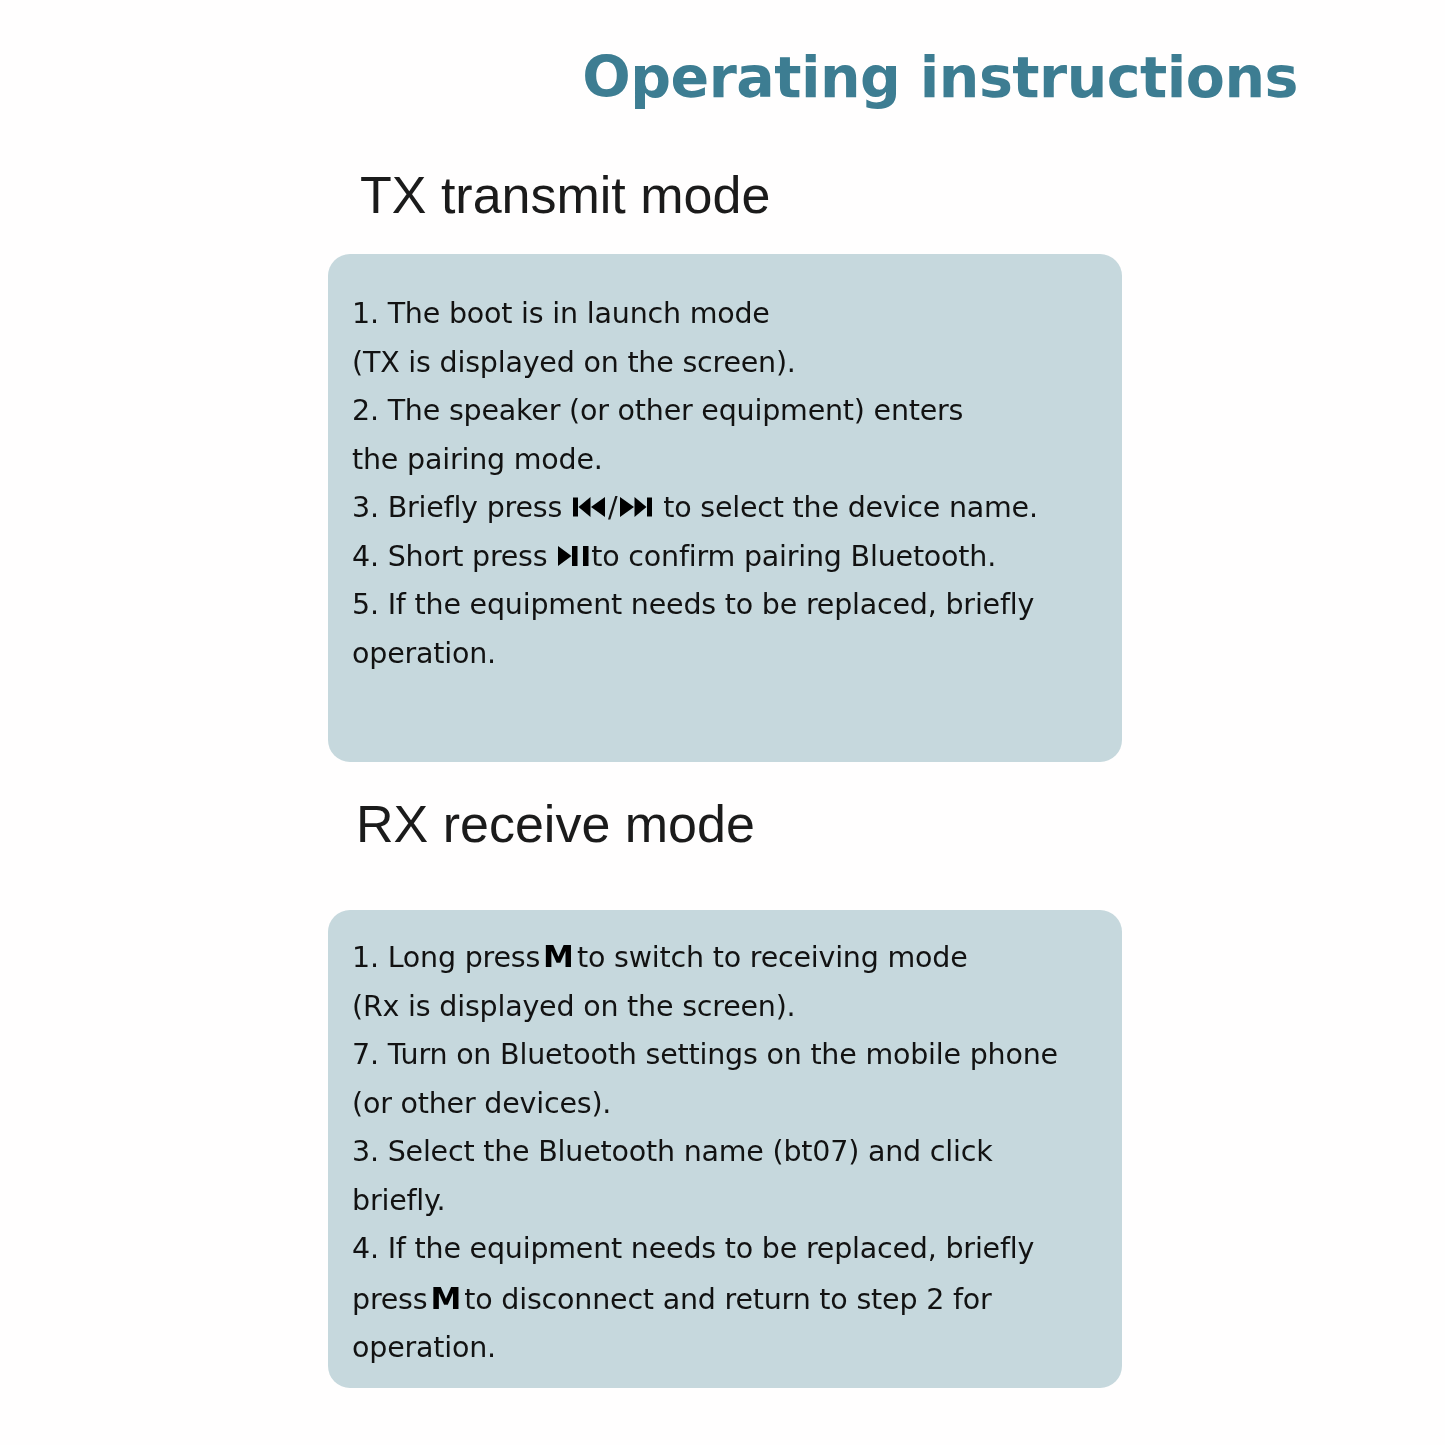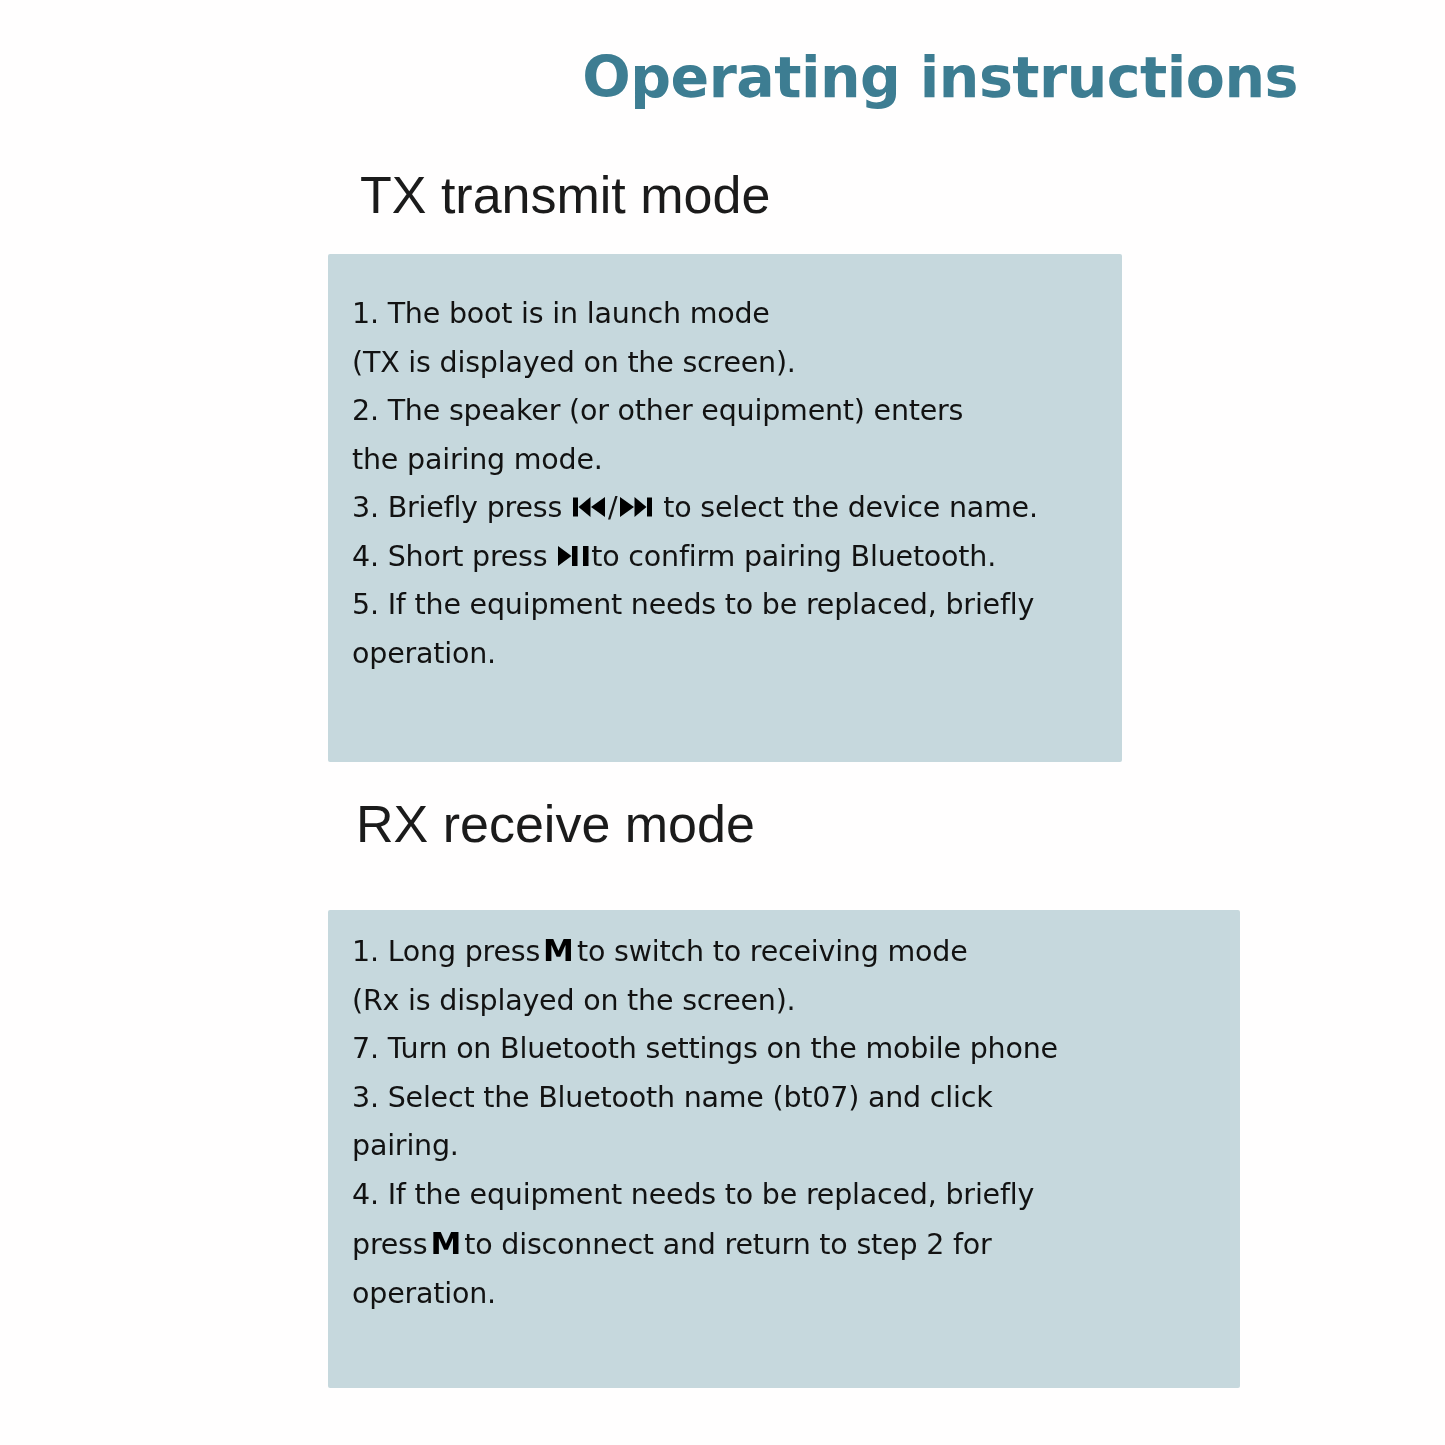--- a/index.html
+++ b/index.html
@@ -48,36 +48,36 @@
     white-space: nowrap;
     margin-left: 28px;
   }
   .heading-tx { left: 332px; top: 168px; }
   .heading-rx { left: 328px; top: 797px; }
 
   
   .panel {
     position: absolute;
     background: #c6d8dd;
-    border-radius: 2px;
+    border-radius: 22px;
     box-sizing: border-box;
   }
   .panel-tx {
     left: 328px;
     top: 254px;
     width: 794px;
     height: 508px;
     padding: 36px 26px 0 24px;
   }
   .panel-rx {
     left: 328px;
     top: 910px;
-    width: 912px;
+    width: 794px;
     height: 478px;
-    padding: 16px 26px 0 24px;
+    padding: 22px 26px 0 24px;
   }
 
   .step-line {
     font-family: "DejaVu Sans", sans-serif;
     font-weight: 400;
     font-size: 28.5px;
     color: #121212;
     line-height: 48.5px;
     white-space: nowrap;
     letter-spacing: -0.2px;
@@ -154,22 +154,23 @@
   <div class="section-heading heading-rx">RX receive mode</div>
 
   <div class="panel panel-rx">
 
     <div class="step-line">
       <span>1. Long press</span><span class="key-m">M</span><span>to switch to receiving mode</span>
     </div>
 
     <div class="step-line">(Rx is displayed on the screen).</div>
     <div class="step-line">7. Turn on Bluetooth settings on the mobile phone</div>
+    <div class="step-line"> (or other devices).</div>
     <div class="step-line">3. Select the Bluetooth name (bt07) and click</div>
-    <div class="step-line">pairing.</div>
+    <div class="step-line">briefly.</div>
     <div class="step-line">4. If the equipment needs to be replaced, briefly</div>
 
     <div class="step-line">
       <span>press</span><span class="key-m">M</span><span>to disconnect and return to step 2 for</span>
     </div>
 
     <div class="step-line">operation.</div>
   </div>
 
 </div>

